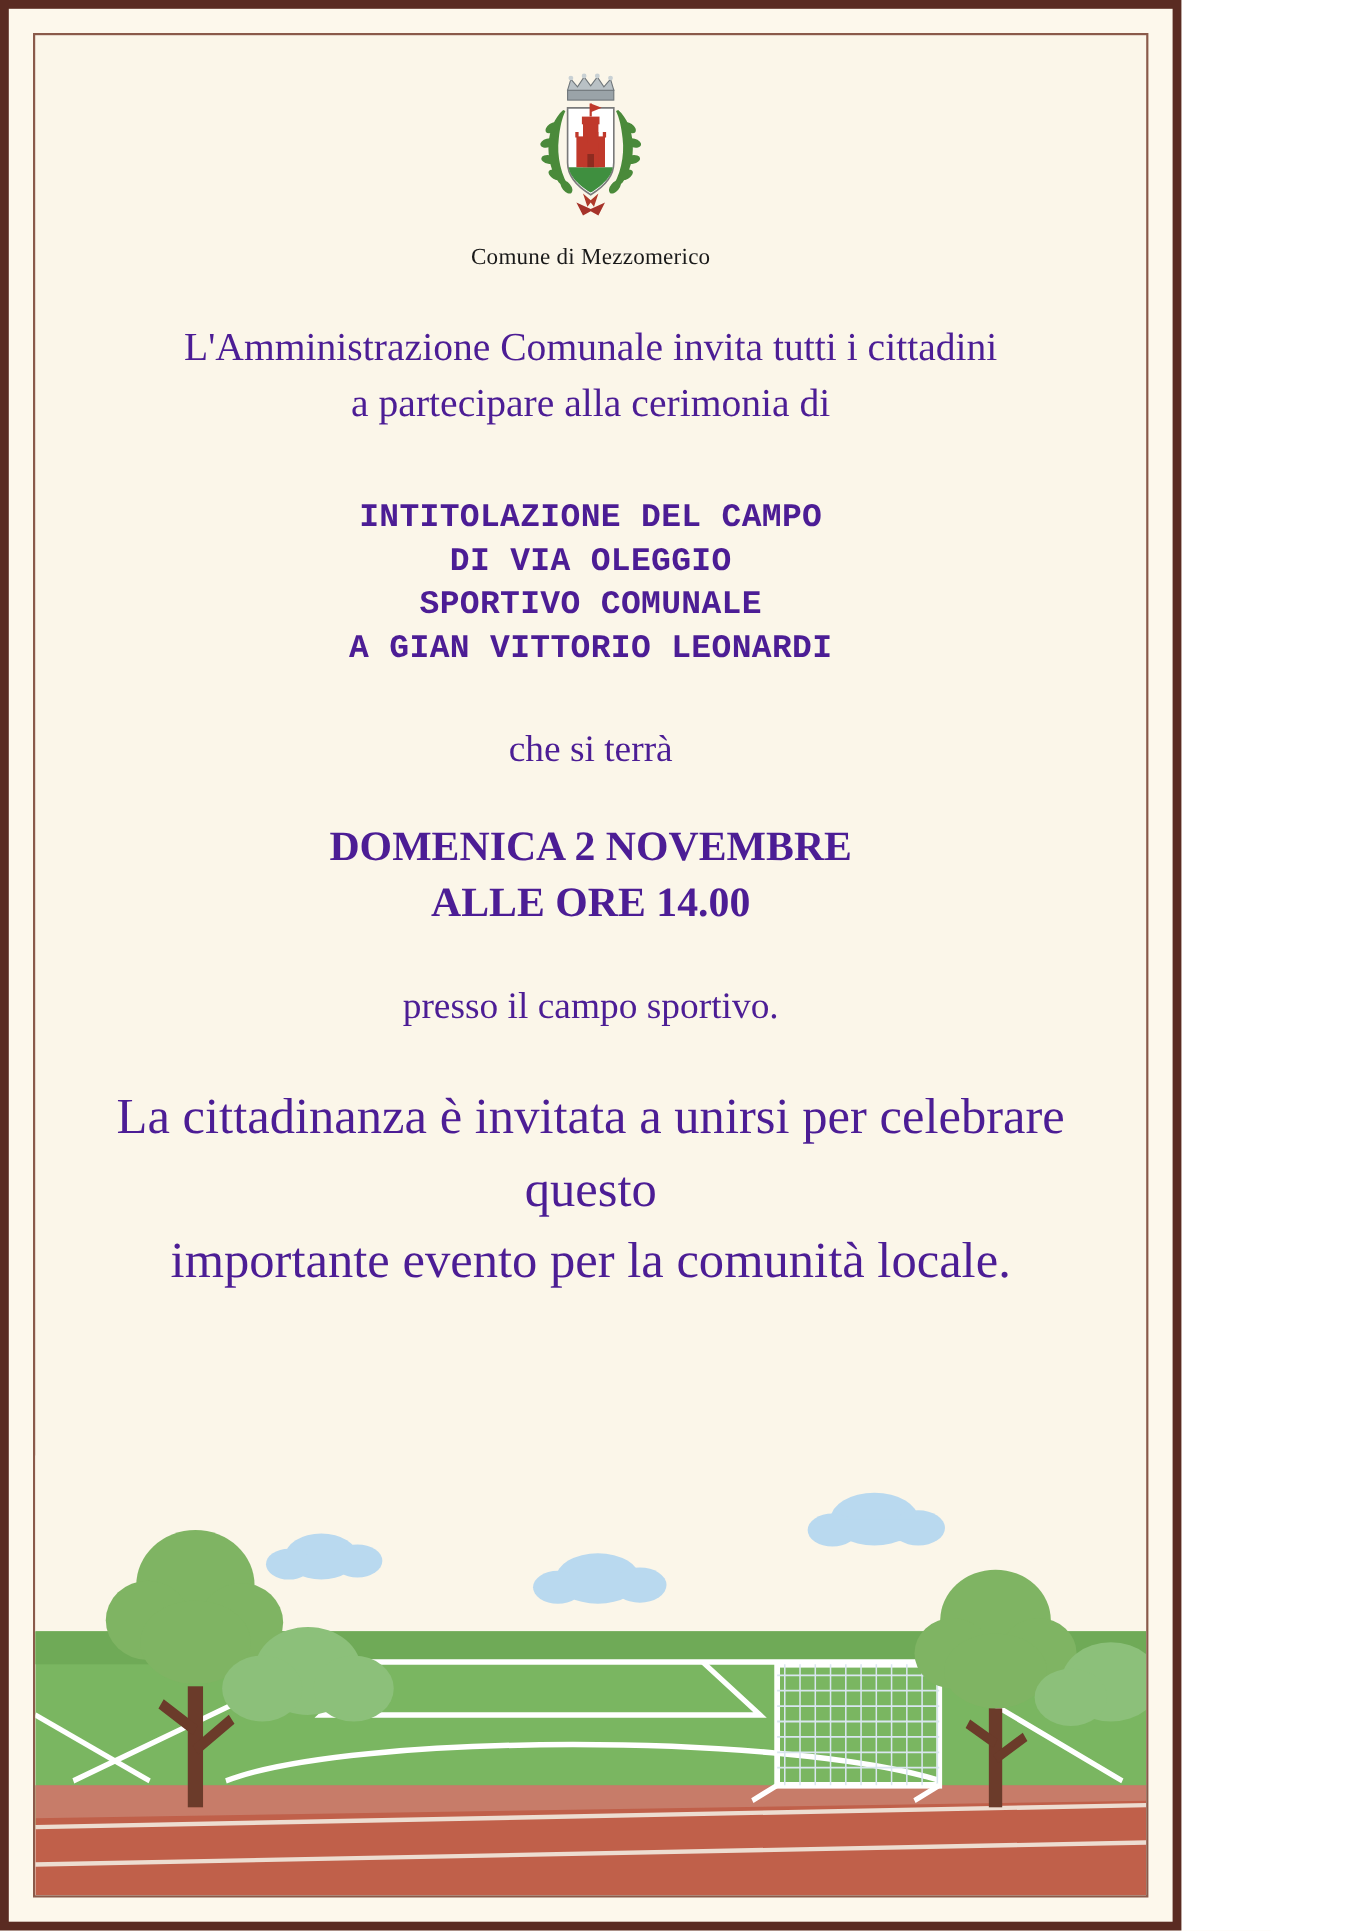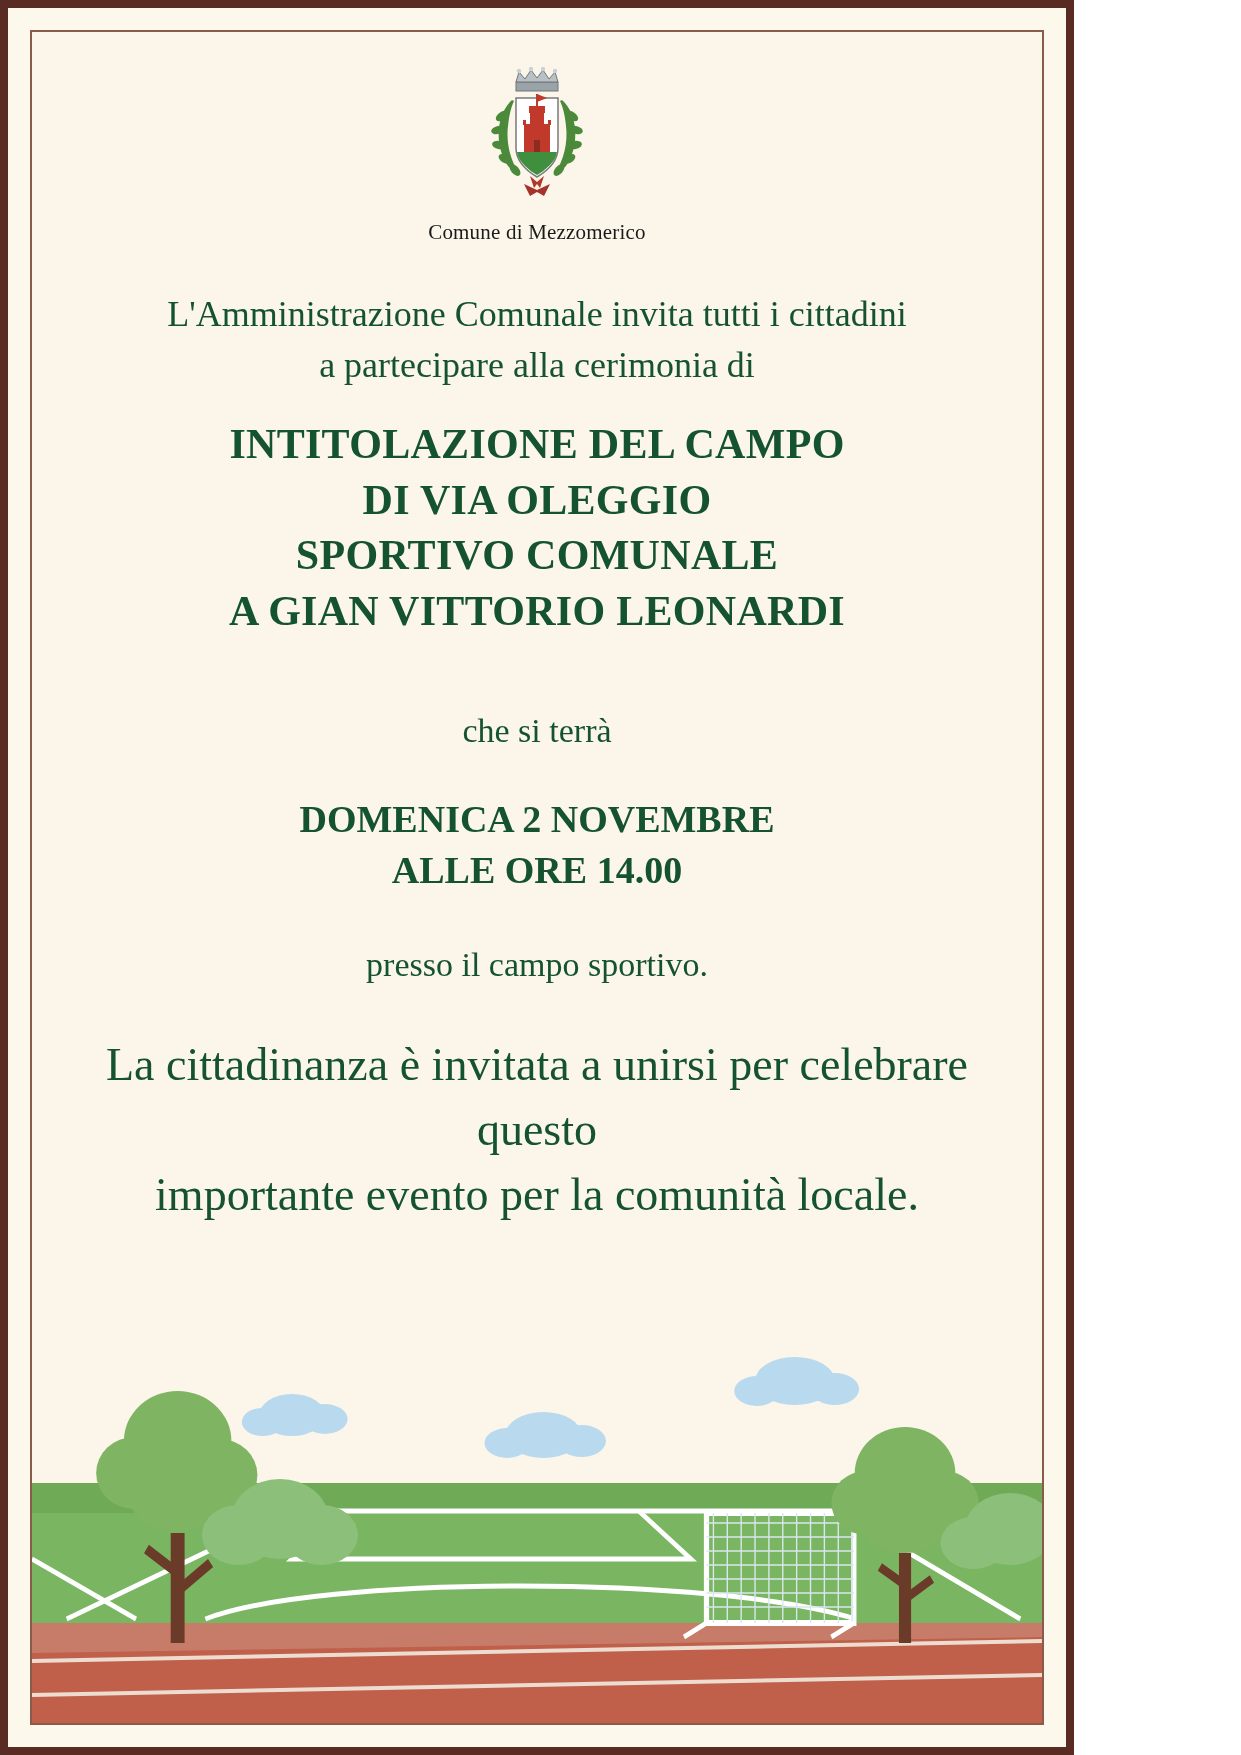--- a/index.html
+++ b/index.html
@@ -46,37 +46,37 @@
     margin-top: 6px;
     font-size: 21px;
     color: #1a1a1a;
     letter-spacing: .2px;
   }
 
   
   .content {
     padding: 0 70px;
     text-align: center;
-    color: #14532d;
+    color: #4c1d95;
   }
   .intro {
     margin-top: 44px;
     font-size: 36px;
     line-height: 1.42;
   }
   .headline {
-    margin-top: 26px;
-    font-family: Liberation Serif, serif;
+    margin-top: 60px;
+    font-family: Liberation Mono, monospace;
     font-weight: bold;
-    font-size: 42px;
+    font-size: 30px;
     line-height: 1.32;
     letter-spacing: .3px;
   }
   .sub {
-    margin-top: 73px;
+    margin-top: 52px;
     font-size: 34px;
   }
   .date {
     margin-top: 44px;
     font-weight: bold;
     font-size: 38px;
     line-height: 1.34;
   }
   .place {
     margin-top: 50px;

